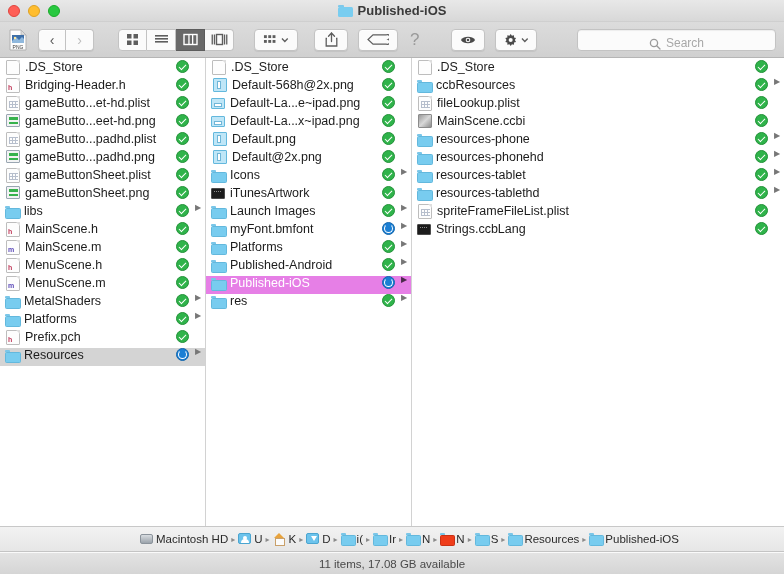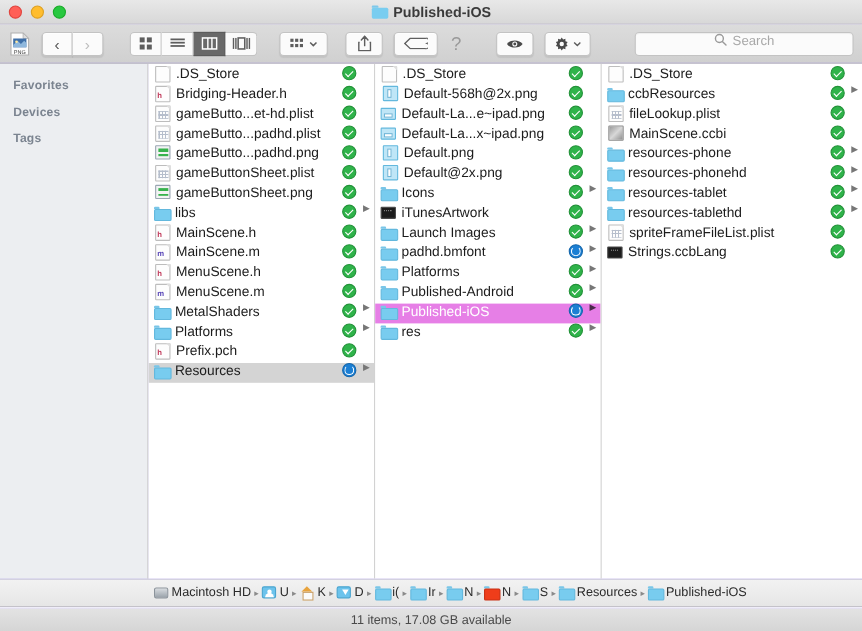--- a/index.html
+++ b/index.html
@@ -123,21 +123,21 @@
     position: relative;
     flex: 0 0 20px;
   }
 
   .searchfield {
     margin-left: auto;
     width: 199px; height: 22px;
     background: #fbfbfb;
     border: 1px solid #c3c3c3;
     border-radius: 4px;
-    display: flex; align-items: flex-start; justify-content: center;
+    display: flex; align-items: flex-end; justify-content: center;
     gap: 5px;
     box-shadow: 0 1px 1px rgba(0,0,0,.06) inset;
   }
   .search-ph { font-size: 12px; color: #a8a8a8; }
 
   
   .body {
     flex: 1 1 auto;
     display: flex;
     min-height: 0;
@@ -527,25 +527,20 @@
       <svg width="12" height="12" viewBox="0 0 12 12">
         <circle cx="5" cy="5" r="3.6" fill="none" stroke="#9a9a9a" stroke-width="1.3"></circle>
         <path d="M7.7 7.7 L11 11" stroke="#9a9a9a" stroke-width="1.3" stroke-linecap="round"></path>
       </svg>
       <span class="search-ph">Search</span>
     </div>
   </div>
 
   <div class="body">
 
-    <div class="sidebar">
-      <div class="sb-header">Favorites</div>
-      <div class="sb-header">Devices</div>
-      <div class="sb-header">Tags</div>
-    </div>
 
     <div class="columns">
       <div class="col" id="col0">
           <div class="row">
             <span class="ico doc">
               <span class="fold"></span>
             </span>
             <span class="rname">.DS_Store</span>
             <span class="badge ok"></span>
             <span class="disc empty">▶</span>
@@ -562,49 +557,57 @@
           <div class="row">
             <span class="ico doc">
               <span class="fold"></span>
               <span class="grid"></span>
             </span>
             <span class="rname">gameButto...et-hd.plist</span>
             <span class="badge ok"></span>
             <span class="disc empty">▶</span>
           </div>
           <div class="row">
-            <span class="ico doc">
-              <span class="fold"></span>
-              <span class="grid"></span>
-            </span>
-            <span class="rname">gameButto...padhd.plist</span>
-            <span class="badge ok"></span>
-            <span class="disc empty">▶</span>
-          </div>
-          <div class="row">
             <span class="ico png-sheet">
               <span class="bars"></span>
             </span>
-            <span class="rname">gameButto...padhd.png</span>
+            <span class="rname">gameButto...eet-hd.png</span>
             <span class="badge ok"></span>
             <span class="disc empty">▶</span>
           </div>
           <div class="row">
             <span class="ico doc">
               <span class="fold"></span>
               <span class="grid"></span>
             </span>
-            <span class="rname">gameButtonSheet.plist</span>
+            <span class="rname">gameButto...padhd.plist</span>
             <span class="badge ok"></span>
             <span class="disc empty">▶</span>
           </div>
           <div class="row">
             <span class="ico png-sheet">
               <span class="bars"></span>
             </span>
+            <span class="rname">gameButto...padhd.png</span>
+            <span class="badge ok"></span>
+            <span class="disc empty">▶</span>
+          </div>
+          <div class="row">
+            <span class="ico doc">
+              <span class="fold"></span>
+              <span class="grid"></span>
+            </span>
+            <span class="rname">gameButtonSheet.plist</span>
+            <span class="badge ok"></span>
+            <span class="disc empty">▶</span>
+          </div>
+          <div class="row">
+            <span class="ico png-sheet">
+              <span class="bars"></span>
+            </span>
             <span class="rname">gameButtonSheet.png</span>
             <span class="badge ok"></span>
             <span class="disc empty">▶</span>
           </div>
           <div class="row">
             <span class="ico folder"></span>
             <span class="rname">libs</span>
             <span class="badge ok"></span>
             <span class="disc">▶</span>
           </div>
@@ -736,21 +739,21 @@
             <span class="disc empty">▶</span>
           </div>
           <div class="row">
             <span class="ico folder"></span>
             <span class="rname">Launch Images</span>
             <span class="badge ok"></span>
             <span class="disc">▶</span>
           </div>
           <div class="row">
             <span class="ico folder"></span>
-            <span class="rname">padhd.bmfont</span>
+            <span class="rname">myFont.bmfont</span>
             <span class="badge sync"></span>
             <span class="disc">▶</span>
           </div>
           <div class="row">
             <span class="ico folder"></span>
             <span class="rname">Platforms</span>
             <span class="badge ok"></span>
             <span class="disc">▶</span>
           </div>
           <div class="row">

